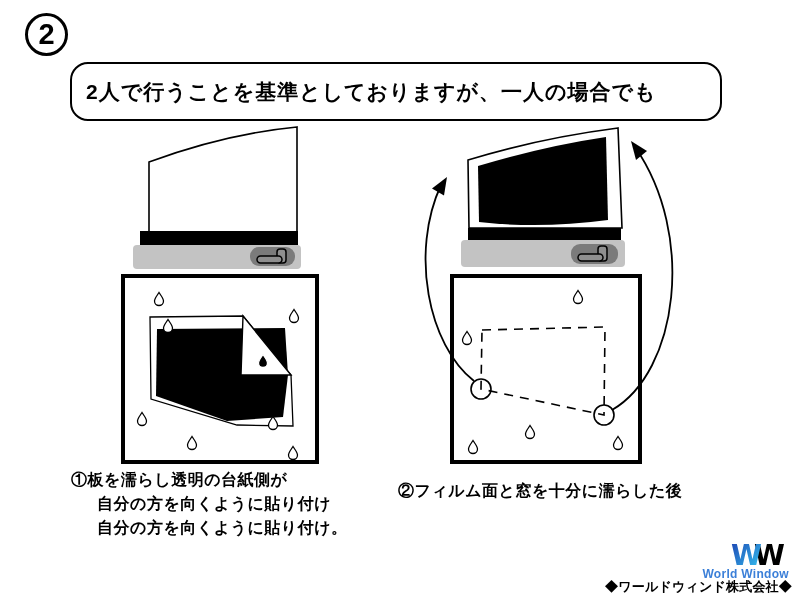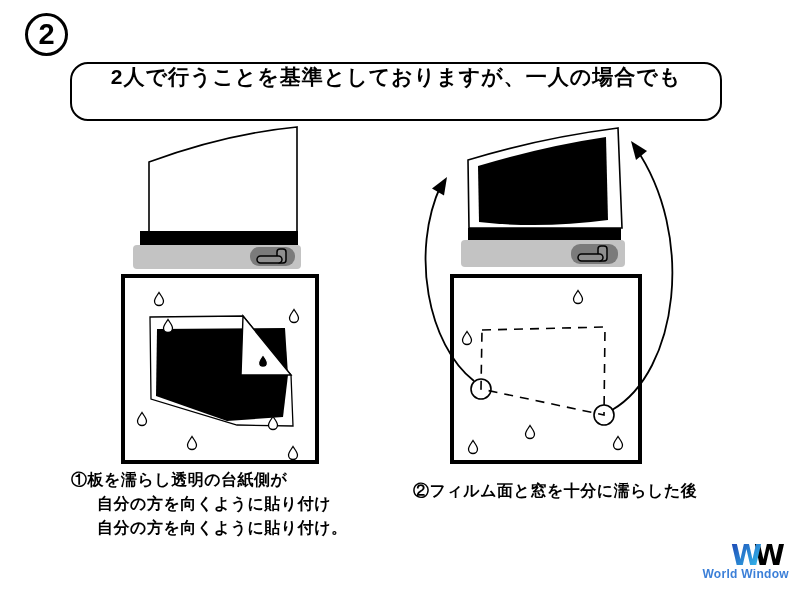--- a/index.html
+++ b/index.html
@@ -2,29 +2,29 @@
 <html><head>
 <meta charset="utf-8">
 <style>
   html,body{margin:0;padding:0;background:#fff;}
   .page{position:relative;width:800px;height:600px;background:#ffffff;overflow:hidden;
         font-family:"Liberation Sans",sans-serif;color:#000;}
   .badge{position:absolute;left:25px;top:13px;width:37px;height:37px;border:3px solid #000;
          border-radius:50%;display:flex;align-items:center;justify-content:center;
          font-size:29px;font-weight:600;}
   .bubble{position:absolute;left:70px;top:62px;width:652px;height:59px;border:2.5px solid #000;
-          border-radius:18px;box-sizing:border-box;display:flex;flex-direction:row;
+          border-radius:18px;box-sizing:border-box;display:flex;flex-direction:column;
           justify-content:center;padding:0 14px;font-size:21px;font-weight:600;
           line-height:26px;letter-spacing:1px;background:#fff;white-space:nowrap;}
   .canvas{position:absolute;left:0;top:0;}
   .caption{position:absolute;font-size:16px;font-weight:600;line-height:24px;
            letter-spacing:0.5px;white-space:nowrap;}
   .caption .ind{padding-left:26px;}
   #cap1{left:71px;top:468px;}
-  #cap2{left:413px;top:479px;}
+  #cap2{left:398px;top:479px;}
   .logo-sub{position:absolute;right:11px;top:567px;font-size:12px;font-weight:600;
             color:#3b7fd8;letter-spacing:0.3px;}
   .company{position:absolute;right:8px;top:578px;font-size:13px;font-weight:700;
            letter-spacing:0.2px;white-space:nowrap;}
 </style>
 </head>
 <body>
 
 <div class="page">
 
@@ -120,14 +120,15 @@
     <div>①板を濡らし透明の台紙側が</div>
     <div class="ind">自分の方を向くように貼り付け</div>
     <div class="ind">自分の方を向くように貼り付け。</div>
   </div>
 
   <div class="caption" id="cap2">
     <div>②フィルム面と窓を十分に濡らした後</div>
   </div>
 
   <div class="logo-sub">World Window</div>
+  <div class="company">◆ワールドウィンド株式会社◆</div>
 
 </div>
 
 </body></html>

